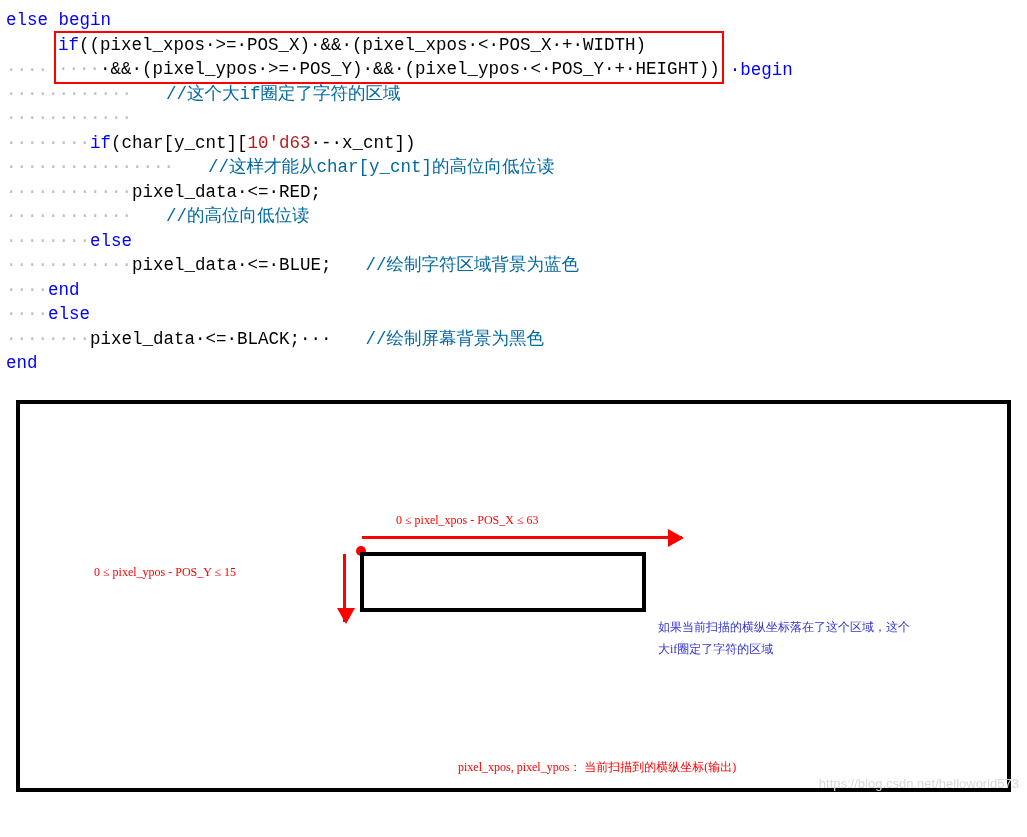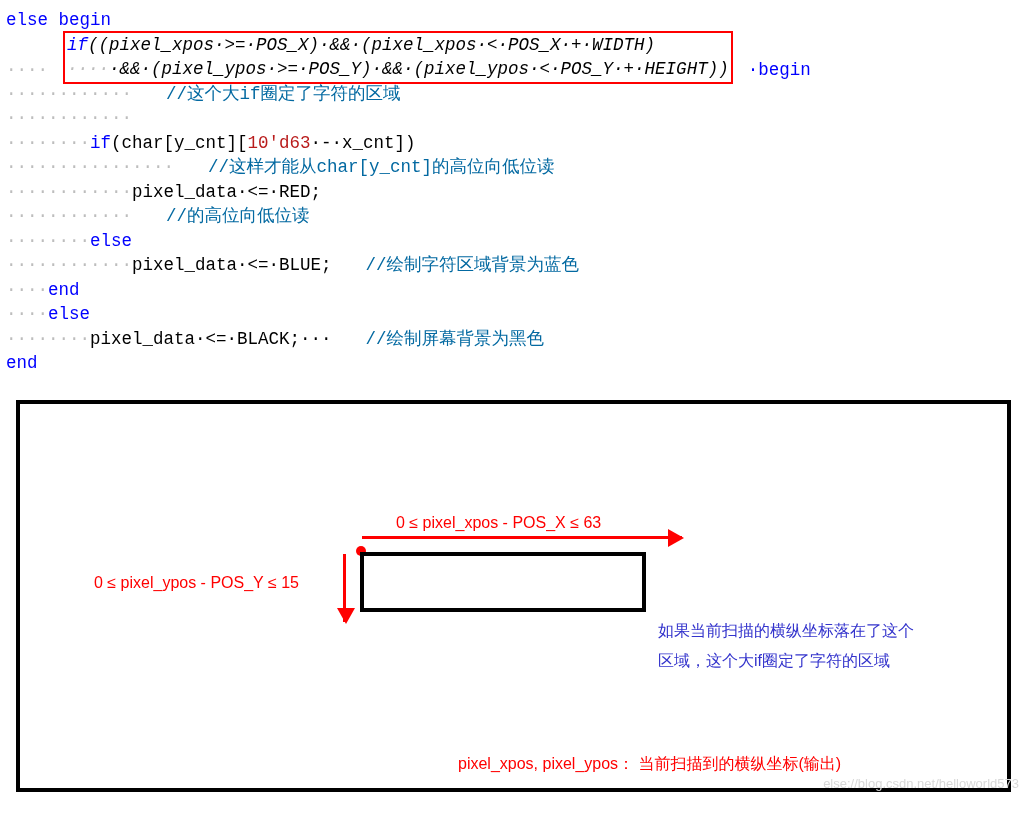--- a/index.html
+++ b/index.html
@@ -20,22 +20,21 @@
   }
   .kw   { color: #0000ff; }
   .name { color: #000000; }
   .num  { color: #b91c1c; }
   .cmt  { color: #0369a1; margin-left: 34px; }
   .dots { color: #bdbdbd; }
   .redbox {
     border: 2px solid #ff0000;
     display: inline-block;
     padding: 0 2px;
-    margin: -2px 15px;
-    font-style: italic;
+    margin: -2px 6px;
   }
   .diagram-outer {
     margin: 24px 10px 0 10px;
     border: 4px solid #000;
     height: 392px;
     position: relative;
     box-sizing: border-box;
   }
   .inner-rect {
     position: absolute;
@@ -84,25 +83,25 @@
     content: "";
     position: absolute;
     left: -9px;
     bottom: -2px;
     border-top: 16px solid #ff0000;
     border-left: 9px solid transparent;
     border-right: 9px solid transparent;
   }
   .lbl {
     position: absolute;
-    font-family: Liberation Sans, sans-serif;
-    font-size: 16px;
+    font-family: Liberation Serif, serif;
+    font-size: 12px;
   }
   .lbl-x { left: 376px; top: 108px; color: #ff0000; }
-  .lbl-y { left: 74px;  top: 168px; color: #ff0000; }
+  .lbl-y { left: 74px;  top: 160px; color: #ff0000; }
   .lbl-note {
     left: 638px; top: 212px;
     color: #3333cc;
     width: 260px;
     line-height: 1.9;
   }
   .lbl-bottom {
     left: 438px; bottom: 12px;
     color: #ff0000;
     margin-top: 6px;
@@ -139,13 +138,13 @@
   <div class="lbl lbl-x">0 ≤ pixel_xpos - POS_X ≤ 63</div>
   <div class="arrow-right"></div>
   <div class="dot"></div>
   <div class="arrow-down"></div>
   <div class="lbl lbl-y">0 ≤ pixel_ypos - POS_Y ≤ 15</div>
   <div class="inner-rect"></div>
   <div class="lbl lbl-note">如果当前扫描的横纵坐标落在了这个区域，这个大if圈定了字符的区域</div>
   <div class="lbl lbl-bottom">pixel_xpos,  pixel_ypos：  当前扫描到的横纵坐标(输出)</div>
 </div>
 
-<div class="watermark">else://blog.csdn.net/helloworld573</div>
+<div class="watermark">https://blog.csdn.net/helloworld573</div>
 
 </body></html>

